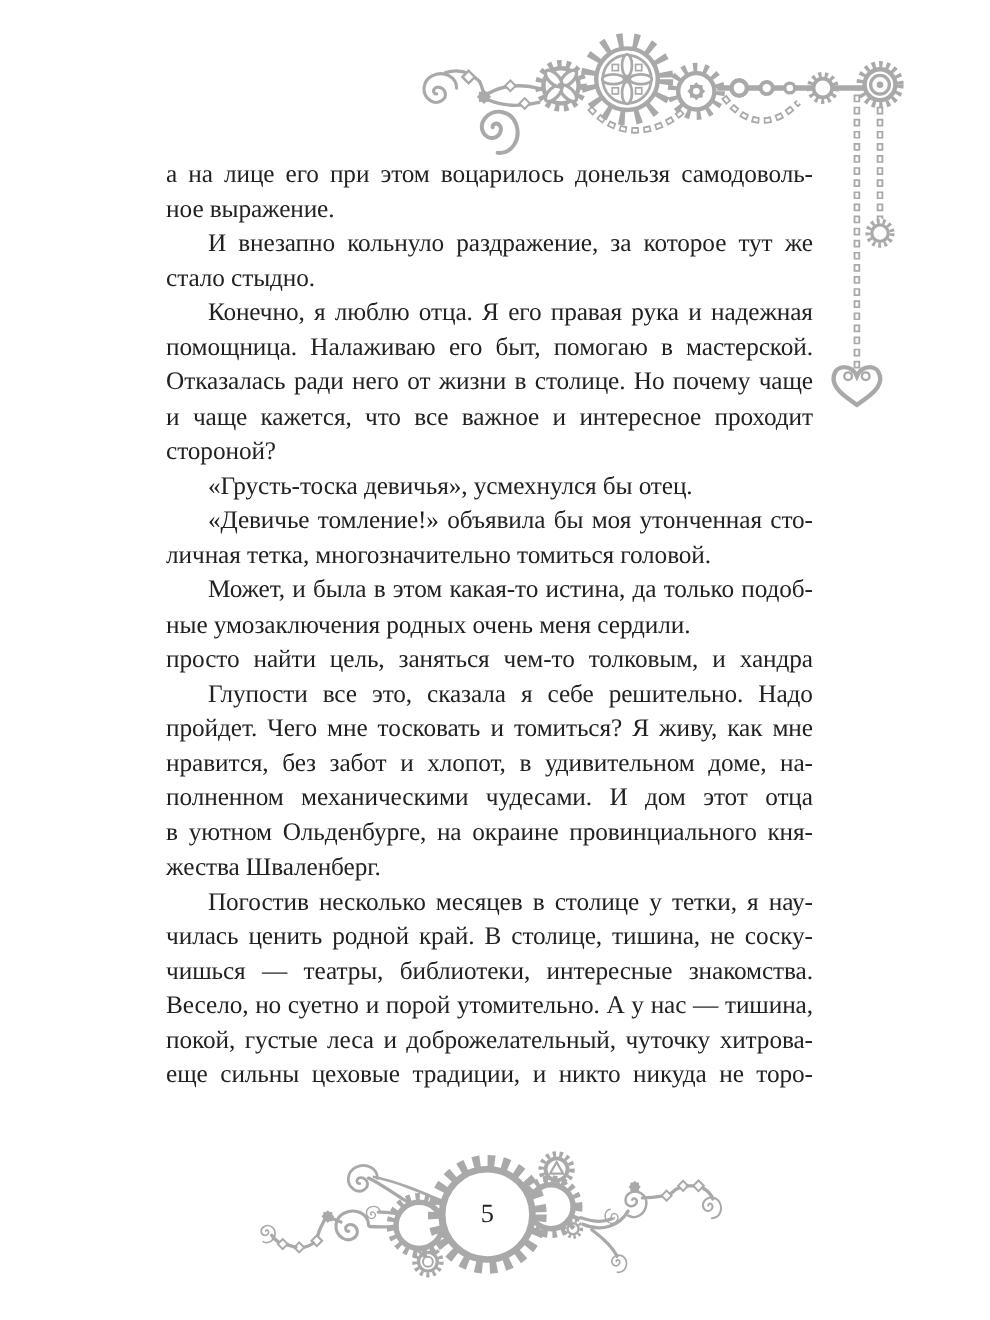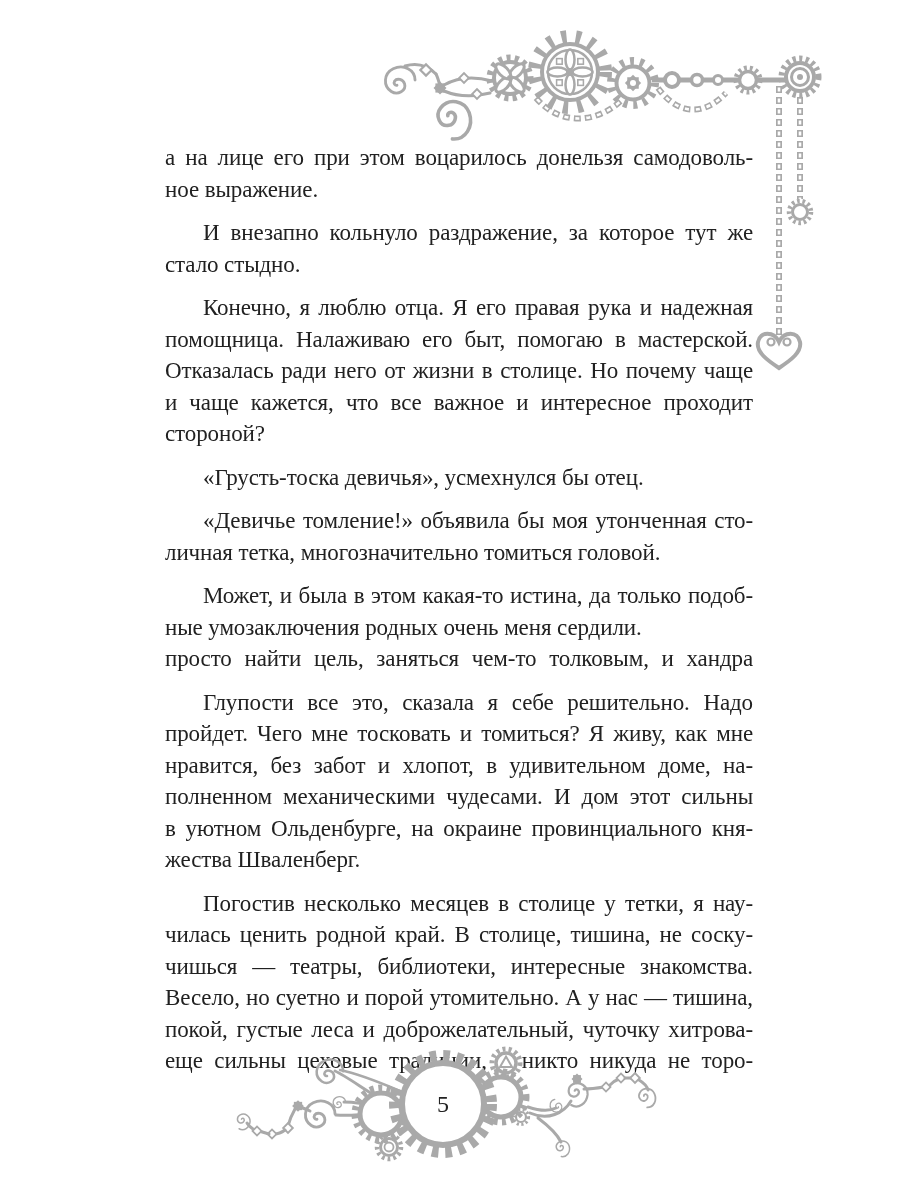--- a/index.html
+++ b/index.html
@@ -2,26 +2,26 @@
 <html style="--orn: #a9a9a9;"><head>
 <meta charset="utf-8">
 <style>
   html,body{margin:0;padding:0;}
   body{
     width:900px;height:1200px;background:#ffffff;position:relative;
     font-family:"Liberation Serif", serif; color:#212121; overflow:hidden;
   }
   .page{position:absolute;inset:0;}
   .text-block{
-    position:absolute;left:165px;top:142px;width:588px;
+    position:absolute;left:151px;top:142px;width:588px;
     font-size:23px;line-height:31.5px;letter-spacing:-0.1px;
   }
   .line{text-align:justify;text-align-last:justify;height:31.5px;}
   .line.last{text-align-last:left;}
-  .line.indent{text-indent:38px;margin-top:12px;}
+  .line.indent{text-indent:38px;}
   .orn-top{position:absolute;left:360px;top:20px;width:480px;height:360px;}
   .orn-bottom{position:absolute;left:220px;top:1030px;width:480px;height:160px;}
   .page-number{
     position:absolute;left:408px;top:1089px;width:70px;height:30px;
     text-align:center;font-size:24px;line-height:30px;color:#222;
   }
   
   .stroke{stroke:var(--orn,#a9a9a9);}
   .fillorn{fill:var(--orn,#a9a9a9);}
   .vine{stroke:var(--orn,#a9a9a9);fill:none;stroke-width:3;stroke-linecap:round;}
@@ -150,21 +150,21 @@
       <div class="line last">стороной?</div>
       <div class="line indent last">«Грусть-тоска девичья», усмехнулся бы отец.</div>
       <div class="line indent">«Девичье томление!» объявила бы моя утонченная сто-</div>
       <div class="line last">личная тетка, многозначительно томиться головой.</div>
       <div class="line indent">Может, и была в этом какая-то истина, да только подоб-</div>
       <div class="line last">ные умозаключения родных очень меня сердили.</div>
       <div class="line">просто найти цель, заняться чем-то толковым, и хандра</div>
       <div class="line indent">Глупости все это, сказала я себе решительно. Надо</div>
       <div class="line">пройдет. Чего мне тосковать и томиться? Я живу, как мне</div>
       <div class="line">нравится, без забот и хлопот, в удивительном доме, на-</div>
-      <div class="line">полненном механическими чудесами. И дом этот сильны</div>
+      <div class="line">полненном механическими чудесами. И дом этот отца</div>
       <div class="line">в уютном Ольденбурге, на окраине провинциального кня-</div>
       <div class="line last">жества Шваленберг.</div>
       <div class="line indent">Погостив несколько месяцев в столице у тетки, я нау-</div>
       <div class="line">чилась ценить родной край. В столице, тишина, не соску-</div>
       <div class="line">чишься — театры, библиотеки, интересные знакомства.</div>
       <div class="line">Весело, но суетно и порой утомительно. А у нас — тишина,</div>
       <div class="line">покой, густые леса и доброжелательный, чуточку хитрова-</div>
       <div class="line">еще сильны цеховые традиции, и никто никуда не торо-</div>
     </main>
 

